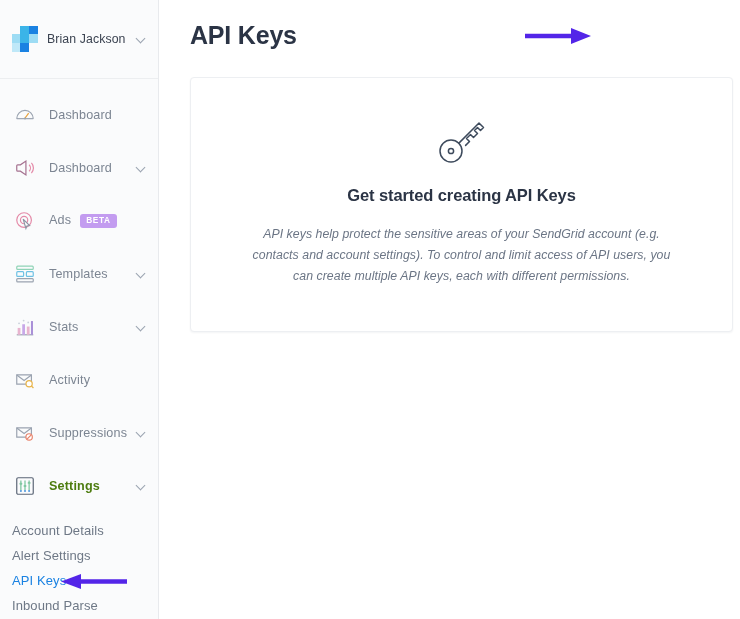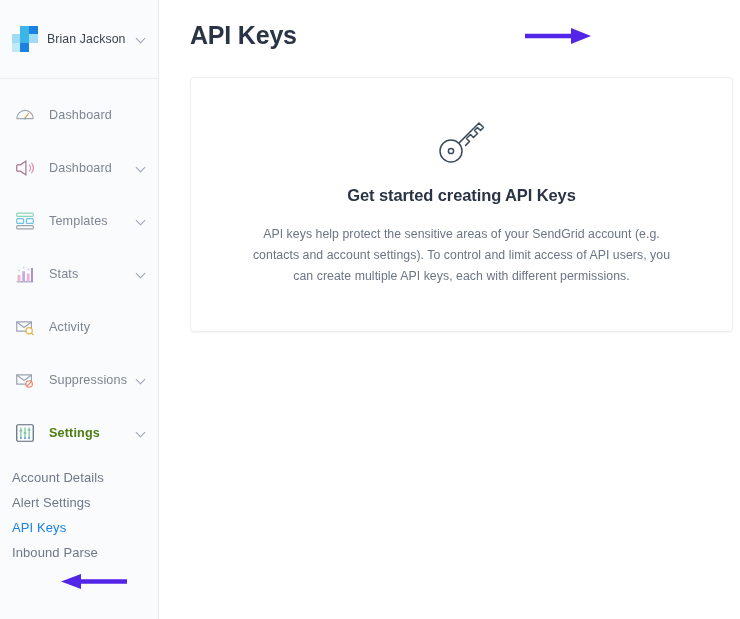--- a/index.html
+++ b/index.html
@@ -206,20 +206,21 @@
   }
 
   .card-body {
     margin-top: 19px;
     width: 438px;
     text-align: center;
     font-size: 12.3px;
     line-height: 21px;
     color: #6b7585;
     letter-spacing: .05px;
+    font-style: italic;
   }
 
   
   .arrow { position: absolute; pointer-events: none; }
   #arrow-top   { left: 525px; top: 26px;  width: 68px; height: 20px; }
   #arrow-side  { left: 57px;  top: 572px; width: 70px; height: 19px; }
 </style>
 </head>
 <body>
 
@@ -260,20 +261,32 @@
           <svg width="22" height="22" viewBox="0 0 24 24" fill="none" stroke="#a4708f" stroke-width="1.3">
             <path d="M3 9.5v5a1 1 0 001 1h3l6 4V4.5l-6 4H4a1 1 0 00-1 1z"></path>
             <path d="M16.5 8.5a5 5 0 010 7" stroke="#e48aa8"></path>
             <path d="M19 6.5a8 8 0 010 11" stroke="#e48aa8"></path>
           </svg>
         </span>
         <span class="nav-label">Dashboard</span>
         <span class="chev"></span>
       </div>
 
+      <div class="nav-item">
+        <span class="nav-icon">
+          <svg width="22" height="22" viewBox="0 0 24 24" fill="none" stroke="#e48aa8" stroke-width="1.3">
+            <circle cx="11" cy="11" r="8"></circle>
+            <circle cx="11" cy="11" r="4"></circle>
+            <path d="M10 10l7 7-3 .4-1 2.6-3-10z" fill="#ffffff" stroke="#8d96a4"></path>
+          </svg>
+        </span>
+        <span class="nav-label">
+          <span>Ads</span><span class="beta-badge">BETA</span>
+        </span>
+      </div>
 
       <div class="nav-item">
         <span class="nav-icon">
           <svg width="22" height="22" viewBox="0 0 24 24" fill="none" stroke="#8fd3b6" stroke-width="1.3">
             <rect x="3" y="3.5" width="18" height="3.5" rx="1"></rect>
             <rect x="3" y="9.5" width="7.5" height="5" rx="1" stroke="#6ec1e4"></rect>
             <rect x="13.5" y="9.5" width="7.5" height="5" rx="1" stroke="#6ec1e4"></rect>
             <rect x="3" y="17" width="18" height="3.5" rx="1" stroke="#9aa3b0"></rect>
           </svg>
         </span>

